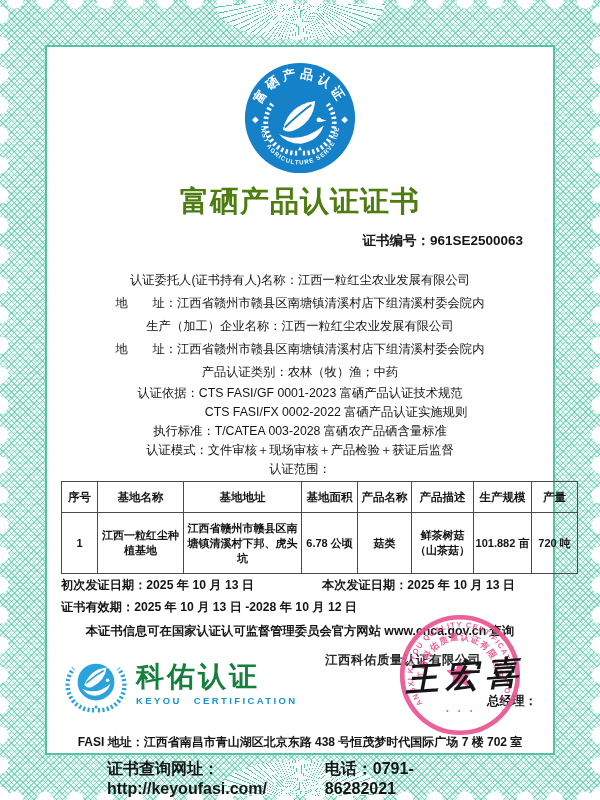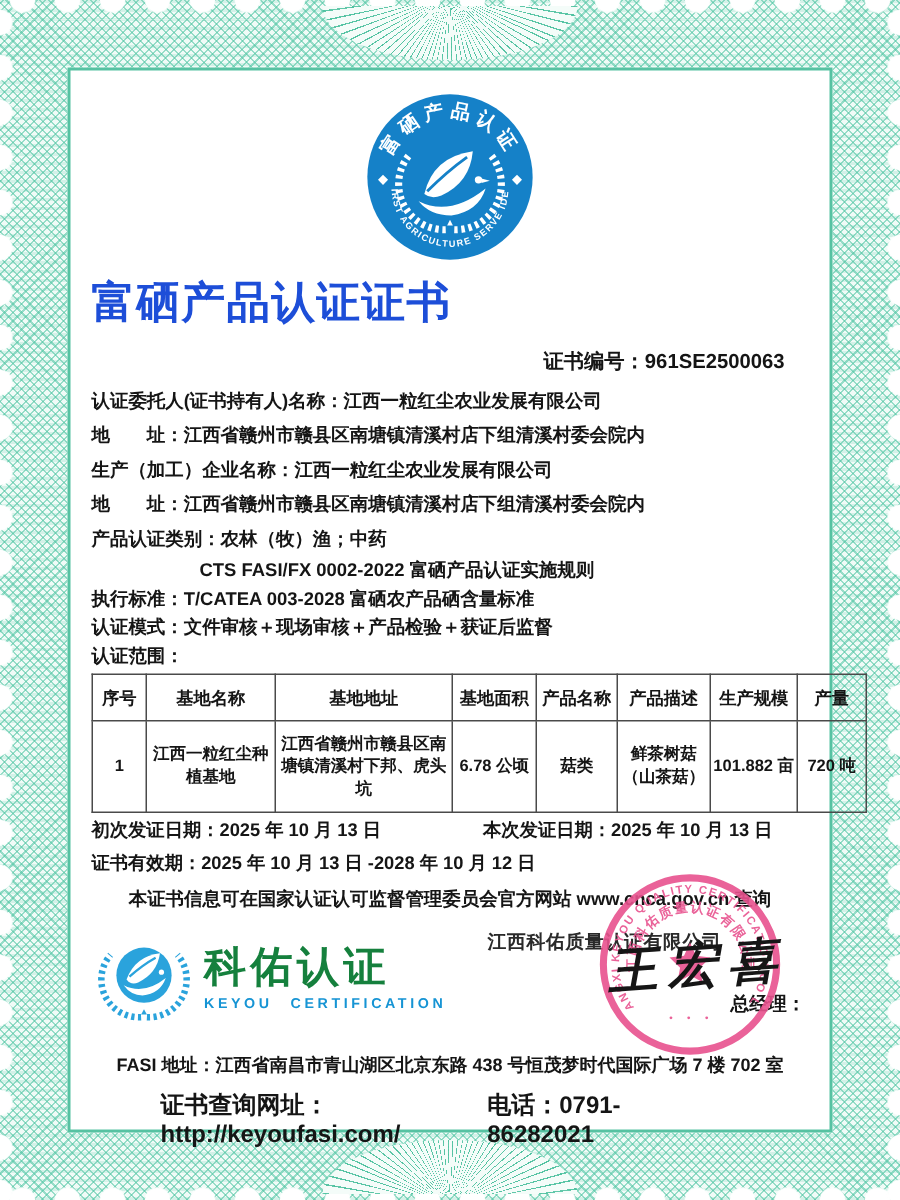--- a/index.html
+++ b/index.html
@@ -30,25 +30,25 @@
   .sunburst.top{top:4px;border-radius:0 0 85px 85px/0 0 36px 36px;
     background:repeating-conic-gradient(from 115deg at 50% -8px, rgba(70,190,155,.85) 0 .7deg, #f4fcf9 .7deg 4.2deg);}
   .sunburst.bottom{bottom:4px;border-radius:85px 85px 0 0/36px 36px 0 0;
     background:repeating-conic-gradient(from 295deg at 50% 44px, rgba(70,190,155,.85) 0 .7deg, #f4fcf9 .7deg 4.2deg);}
 
   
   .panel{position:absolute;inset:45px;z-index:5;background:#fff;border:2px solid #56c2a2;
     box-sizing:border-box;padding:12px 14px 0;}
 
   .cert-logo{display:block;margin:2px auto 0;}
-  .title{margin:7px 0 0;font-size:29px;font-weight:900;
-    letter-spacing:1px;color:#1d4ed8;}
+  .title{margin:7px 0 0;text-align:center;font-size:29px;font-weight:900;
+    letter-spacing:1px;color:#4d7c0f;}
   .cert-no{text-align:right;padding-right:16px;font-size:13.5px;font-weight:700;margin-top:10px;}
 
-  .info{margin-top:6px;font-size:12.3px;font-weight:700;}
+  .info{margin-top:19px;font-size:12.3px;font-weight:400;text-align:center;}
   .info .line{line-height:23px;white-space:nowrap;}
   .info .line.tight{line-height:19px;}
   .info .line .indent{padding-left:72px;}
 
   table.scope{width:100%;border-collapse:collapse;margin-top:2px;table-layout:fixed;
     font-size:11px;font-weight:600;text-align:center;}
   table.scope th,table.scope td{border:1px solid #4a4a4a;padding:2px 1px;vertical-align:middle;}
   table.scope th{height:26px;font-size:11.5px;font-weight:700;}
   table.scope td{height:56px;line-height:15px;}
   .c0{width:36px}.c1{width:86px}.c2{width:118px}.c3{width:56px}
@@ -118,20 +118,21 @@
     <div class="cert-no">
       <span>证书编号：</span><span>961SE2500063</span>
     </div>
 
     <div class="info">
       <div class="line"><span>认证委托人(证书持有人)名称：</span><span>江西一粒红尘农业发展有限公司</span></div>
       <div class="line"><span>地　　址：</span><span>江西省赣州市赣县区南塘镇清溪村店下组清溪村委会院内</span></div>
       <div class="line"><span>生产（加工）企业名称：</span><span>江西一粒红尘农业发展有限公司</span></div>
       <div class="line"><span>地　　址：</span><span>江西省赣州市赣县区南塘镇清溪村店下组清溪村委会院内</span></div>
       <div class="line"><span>产品认证类别：</span><span>农林（牧）渔；中药</span></div>
+      <div class="line tight"><span>认证依据：</span><span>CTS FASI/GF 0001-2023 富硒产品认证技术规范</span></div>
       <div class="line tight"><span class="indent"></span><span>CTS FASI/FX 0002-2022 富硒产品认证实施规则</span></div>
       <div class="line tight"><span>执行标准：</span><span>T/CATEA 003-2028 富硒农产品硒含量标准</span></div>
       <div class="line tight"><span>认证模式：</span><span>文件审核＋现场审核＋产品检验＋获证后监督</span></div>
       <div class="line tight"><span>认证范围：</span><span></span></div>
     </div>
 
     <table class="scope">
       <colgroup>
         <col class="c0">
           <col class="c1">

